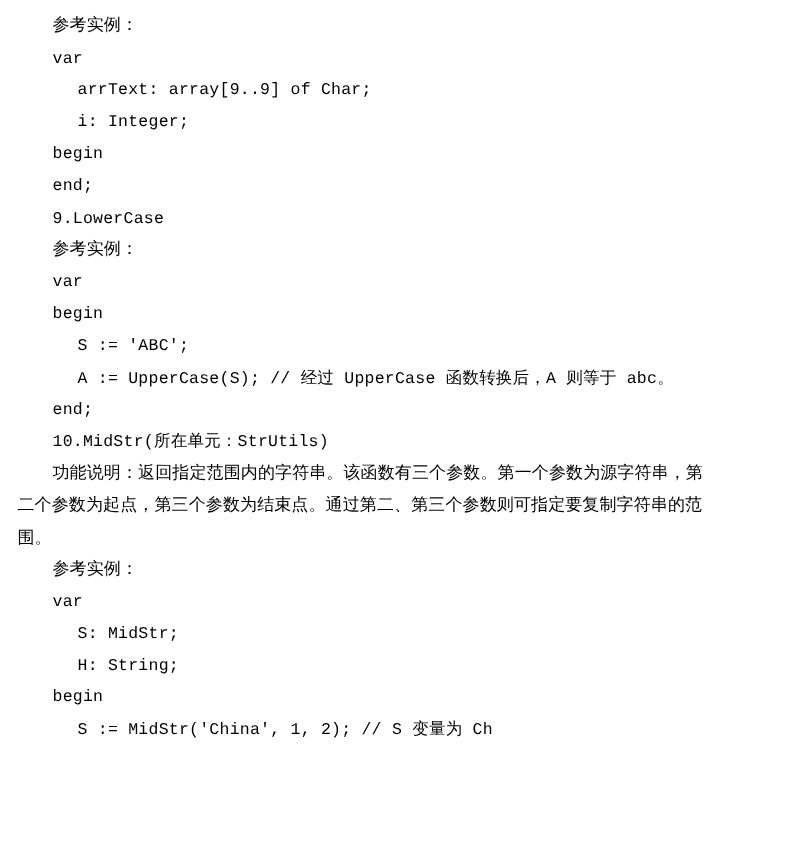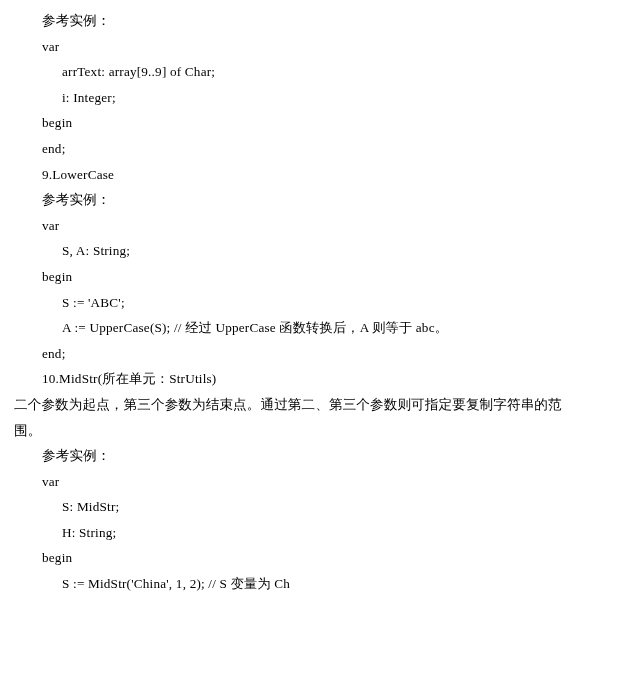--- a/index.html
+++ b/index.html
@@ -25,21 +25,21 @@
     font-size: 14.5px;
     line-height: 25.6px;
     white-space: pre-wrap;
     letter-spacing: 0.1px;
   }
   
   .ind0 { padding-left: 0; }
   .ind1 { padding-left: 28px; }   
   .ind2 { padding-left: 48px; }   
   .mono {
-    font-family: Liberation Serif, serif;
+    font-family: Liberation Mono, monospace;
     font-size: 13.2px;
     letter-spacing: 0.2px;
   }
   .cn {
     font-family: "DejaVu Sans", "Liberation Sans", sans-serif;
     font-size: 13.6px;
   }
 </style>
 </head>
 <body>
@@ -48,26 +48,26 @@
   <div id="lines-container">
       <div class="line ind1 cn">参考实例：</div>
       <div class="line ind1 mono">var</div>
       <div class="line ind2 mono">arrText: array[9..9] of Char;</div>
       <div class="line ind2 mono">i: Integer;</div>
       <div class="line ind1 mono">begin</div>
       <div class="line ind1 mono">end;</div>
       <div class="line ind1 mono">9.LowerCase</div>
       <div class="line ind1 cn">参考实例：</div>
       <div class="line ind1 mono">var</div>
-      <div class="line ind2 mono">S, A: String;</div>
       <div class="line ind1 mono">begin</div>
       <div class="line ind2 mono">S := 'ABC';</div>
       <div class="line ind2 mono">A := UpperCase(S); // 经过 UpperCase 函数转换后，A 则等于 abc。</div>
       <div class="line ind1 mono">end;</div>
       <div class="line ind1 mono">10.MidStr(所在单元：StrUtils)</div>
+      <div class="line ind1 cn">功能说明：返回指定范围内的字符串。该函数有三个参数。第一个参数为源字符串，第</div>
       <div class="line ind0 cn">二个参数为起点，第三个参数为结束点。通过第二、第三个参数则可指定要复制字符串的范</div>
       <div class="line ind0 cn">围。</div>
       <div class="line ind1 cn">参考实例：</div>
       <div class="line ind1 mono">var</div>
       <div class="line ind2 mono">S: MidStr;</div>
       <div class="line ind2 mono">H: String;</div>
       <div class="line ind1 mono">begin</div>
       <div class="line ind2 mono">S := MidStr('China', 1, 2); // S 变量为 Ch</div>
     </div>
 </div>

